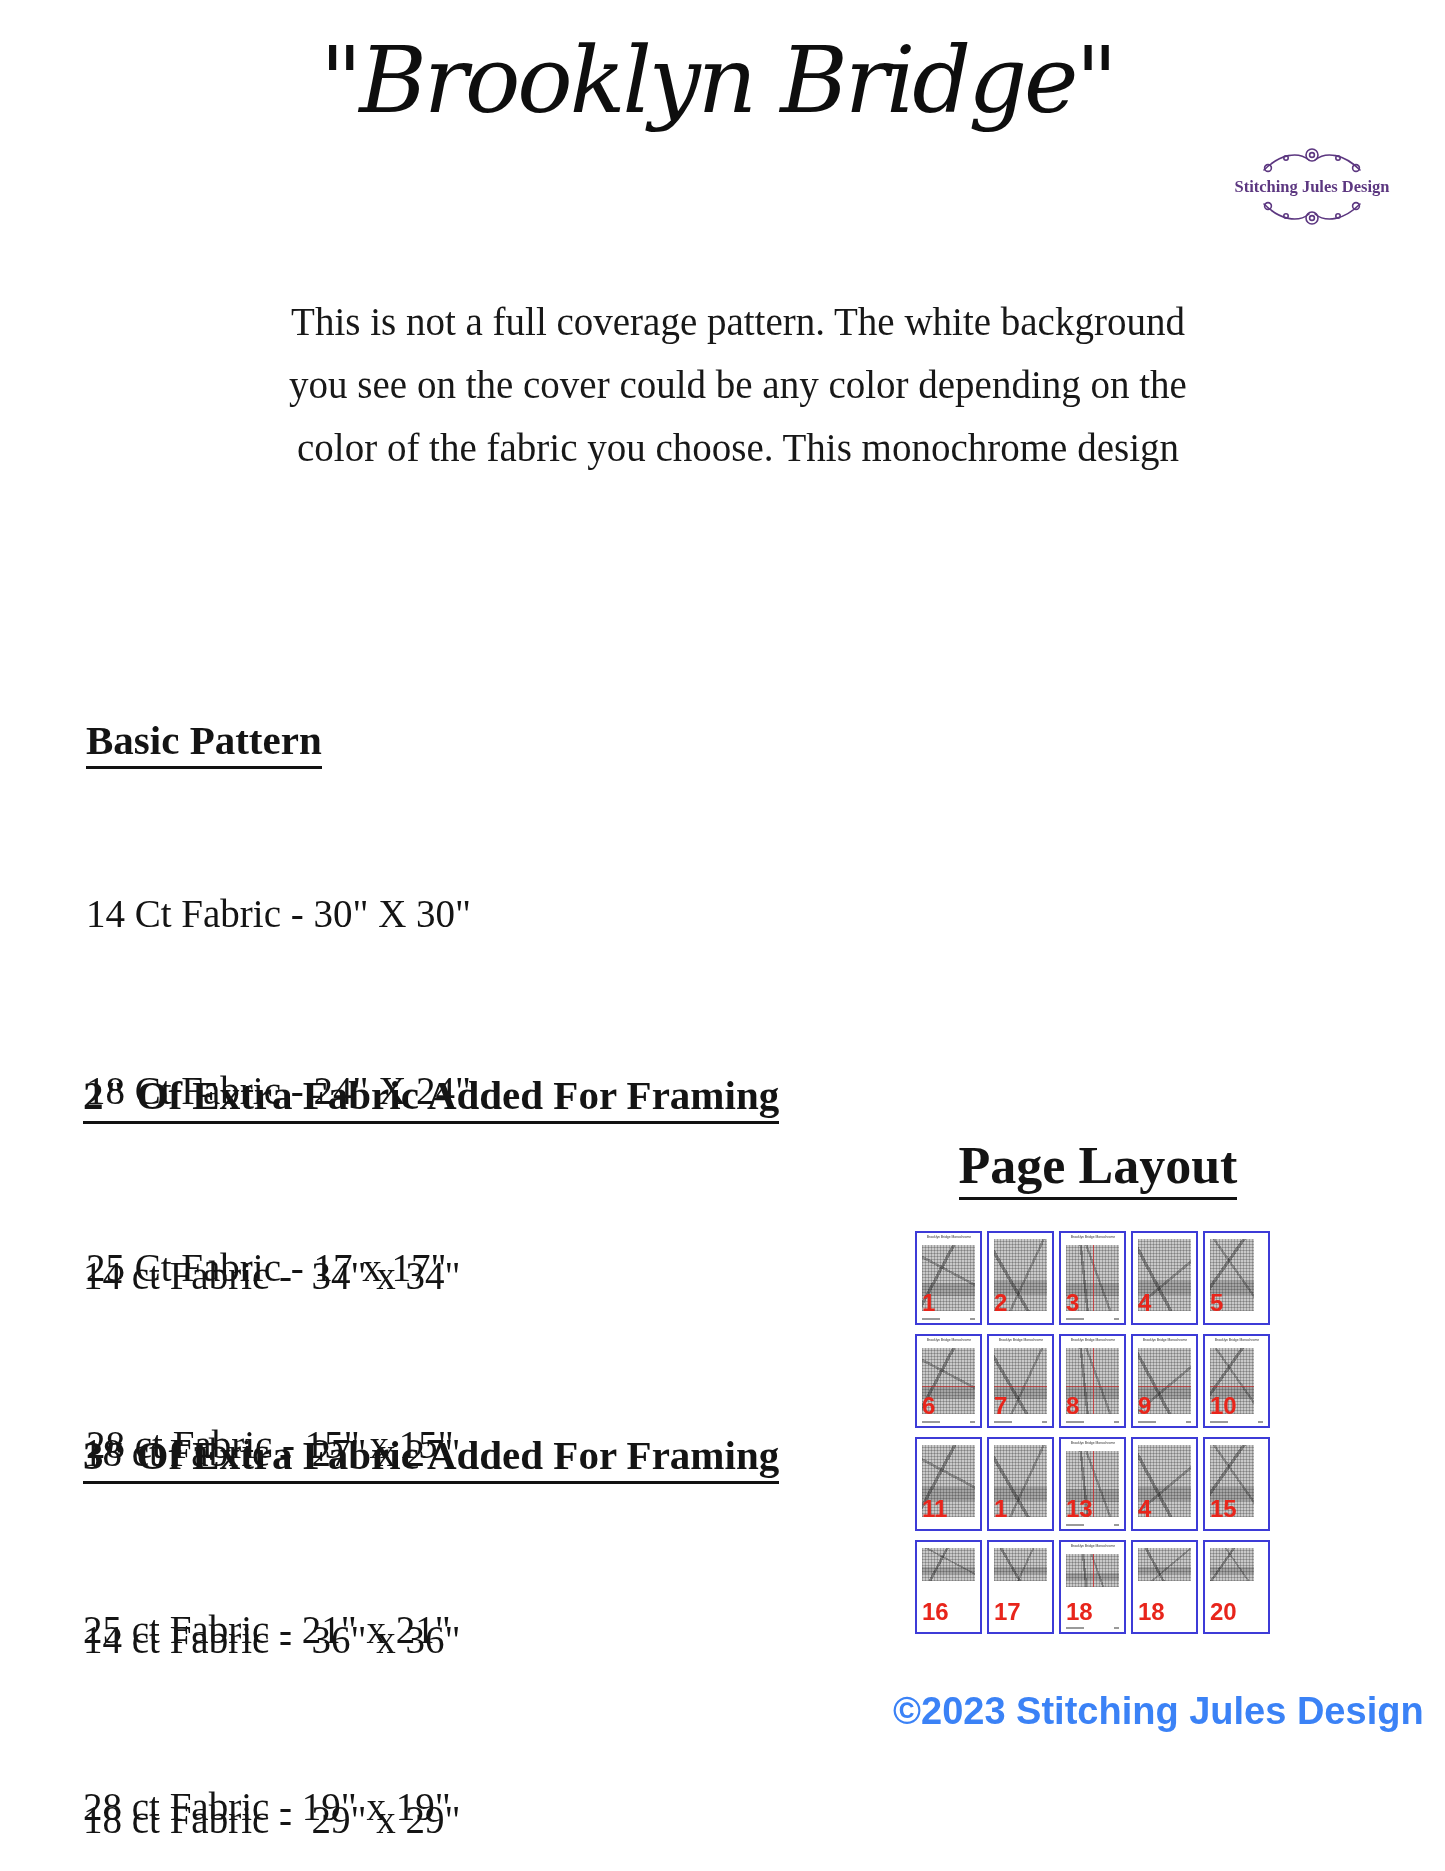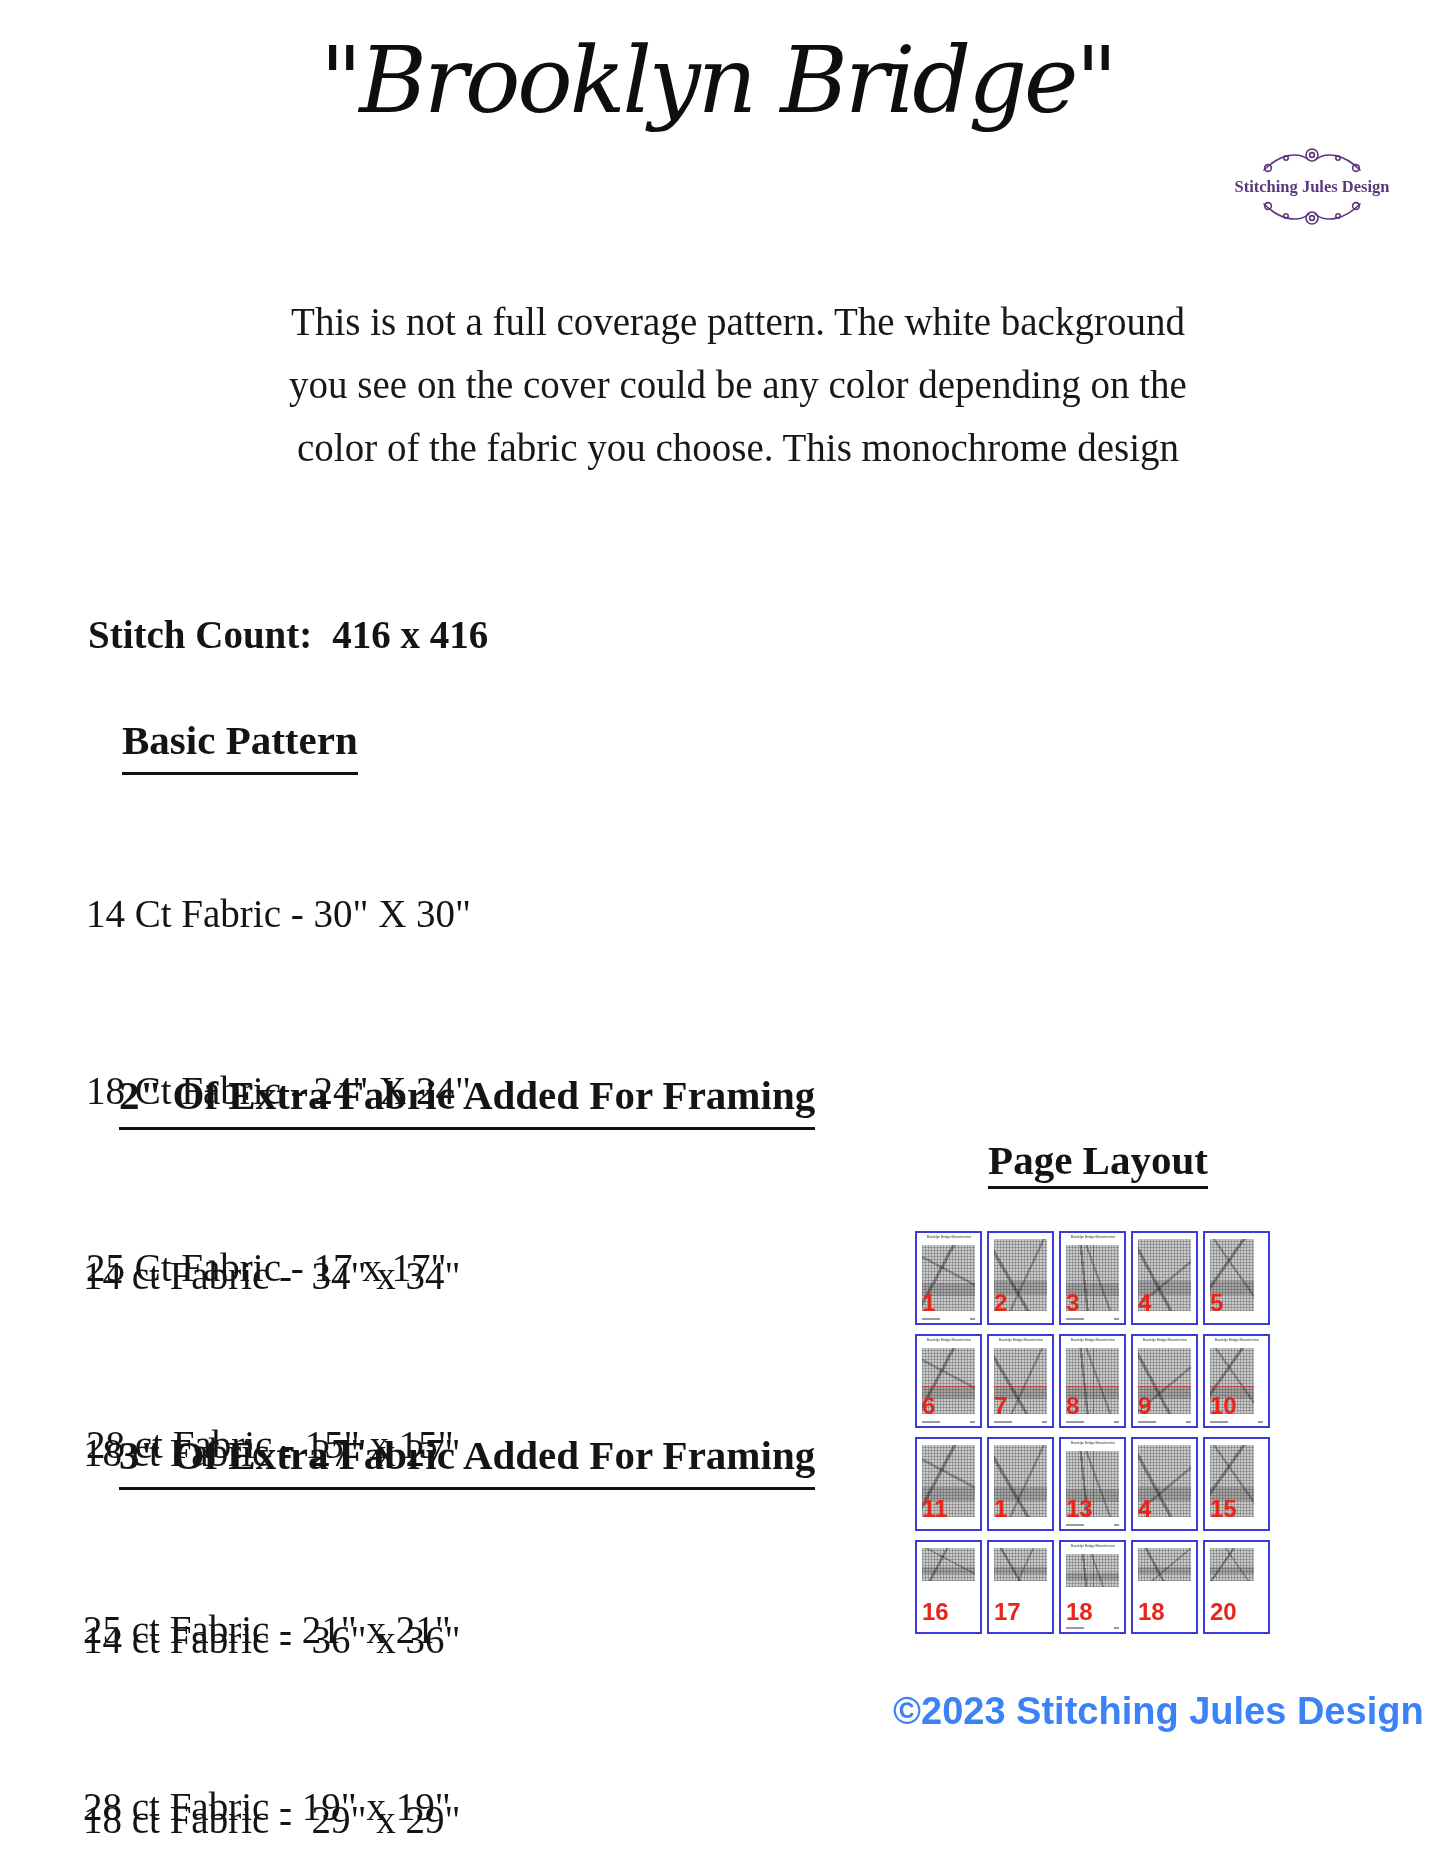--- a/index.html
+++ b/index.html
@@ -37,33 +37,33 @@
     position:absolute;left:108px;top:290px;width:1260px;
     text-align:center;font-size:39px;line-height:63px;color:#181818;
   }
   
   #stitch-count{position:absolute;left:88px;top:612px;font-size:39px;font-weight:bold;}
   #stitch-count .val{margin-left:20px;}
   
   .sec-heading{
     position:absolute;font-size:41px;font-weight:bold;white-space:nowrap;
   }
-  .sec-heading span{display:inline-block;border-bottom:3px solid #111;padding-bottom:8px;margin-left:36px;}
+  .sec-heading span{display:inline-block;border-bottom:3px solid #111;padding-bottom:2px;}
   .plain-list{position:absolute;list-style:none;font-size:39px;line-height:59px;white-space:pre-wrap;}
   #basic-heading{left:86px;top:716px;}
   #basic-list{left:86px;top:766px;}
   #f2-heading{left:83px;top:1071px;}
   #f2-list{left:83px;top:1128px;}
   #f3-heading{left:83px;top:1431px;}
   #f3-list{left:83px;top:1490px;line-height:60px;}
   
   #dmc{position:absolute;left:814px;top:742px;font-size:40px;font-weight:bold;line-height:67px;}
   
   #pl-heading{position:absolute;left:880px;top:1136px;width:436px;text-align:center;
-    font-size:41px;font-weight:bold;}
+    font-size:52px;font-weight:bold;}
   #pl-heading span{display:inline-block;border-bottom:3px solid #111;padding-bottom:2px;}
   #thumb-grid{
     position:absolute;left:915px;top:1231px;
     display:grid;grid-template-columns:repeat(5,67px);grid-auto-rows:94px;
     column-gap:5px;row-gap:9px;
   }
   .thumb{position:relative;background:#fff;border:2px solid var(--blue);}
   .tcaption{
     position:absolute;top:2px;left:-50%;width:200%;text-align:center;
     font-family:"Liberation Sans",sans-serif;font-size:8px;color:#333;
@@ -139,23 +139,20 @@
       <circle cx="86" cy="20" r="2.2"></circle>
     </svg>
   </div>
 
   <div id="intro">
     <div>This is not a full coverage pattern. The white background</div>
     <div>you see on the cover could be any color depending on the</div>
     <div>color of the fabric you choose. This monochrome design</div>
   </div>
 
-  <div id="stitch-count">
-    <span>Stitch Count:</span><span class="val">416 x 416</span>
-  </div>
 
   <div id="basic-heading" class="sec-heading">
     <span>Basic Pattern</span>
   </div>
   <ul id="basic-list" class="plain-list">
     <li>14 Ct Fabric - 30" X 30"</li>
     <li>18 Ct Fabric - 24" X 24"</li>
     <li>25 Ct Fabric - 17 x 17"</li>
     <li>28 ct Fabric - 15" x 15"</li>
   </ul>

